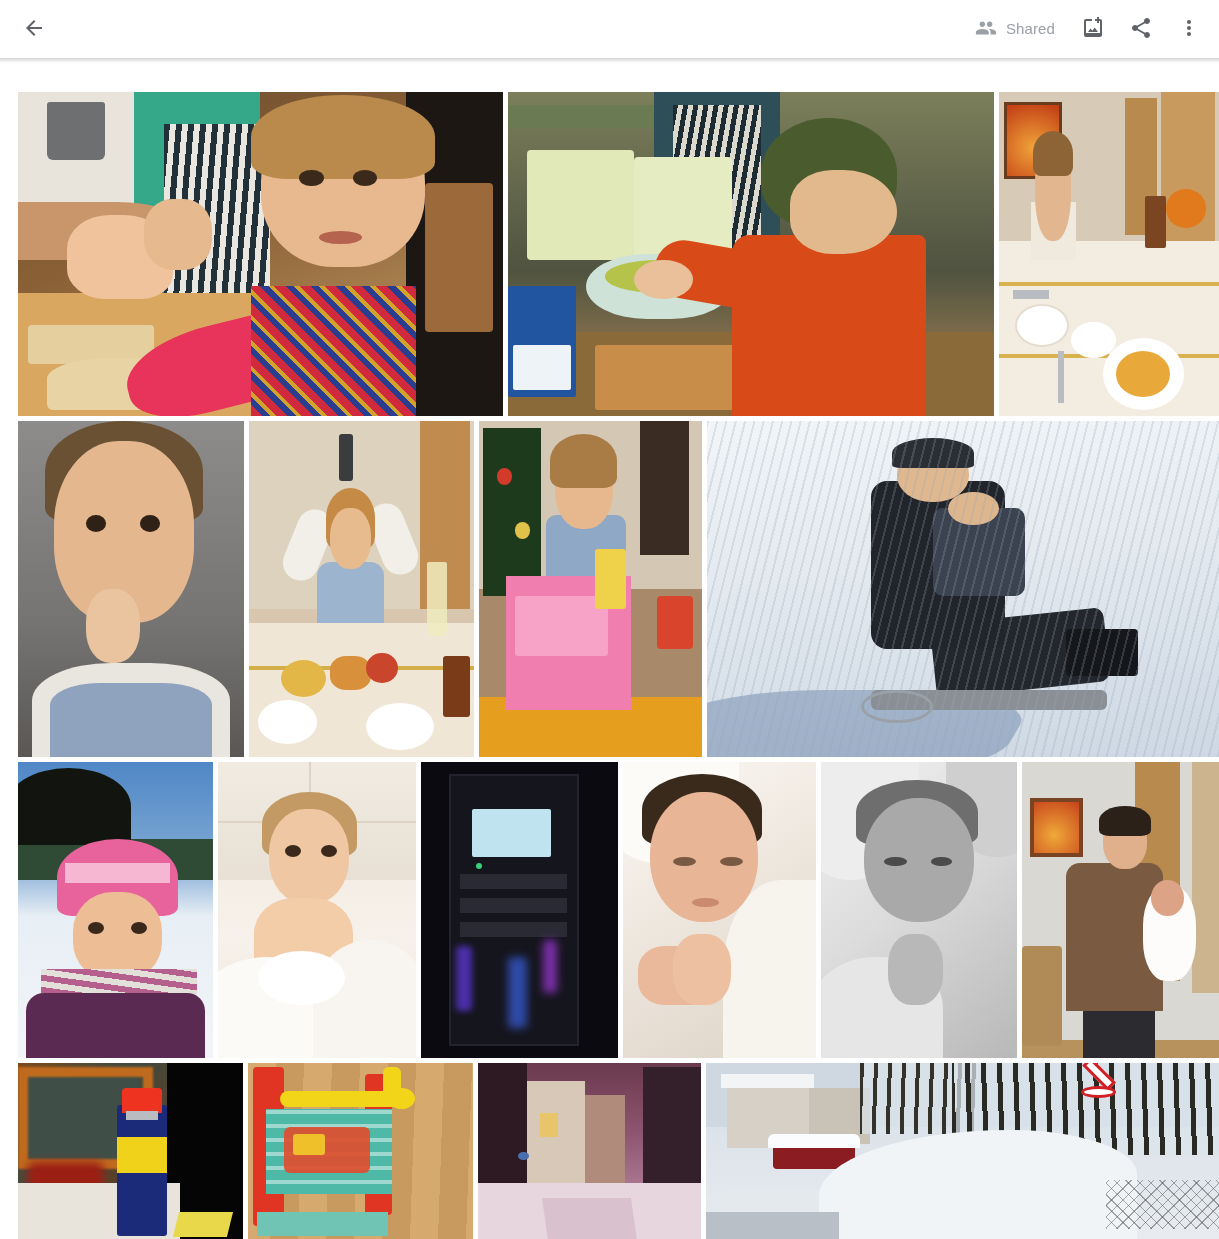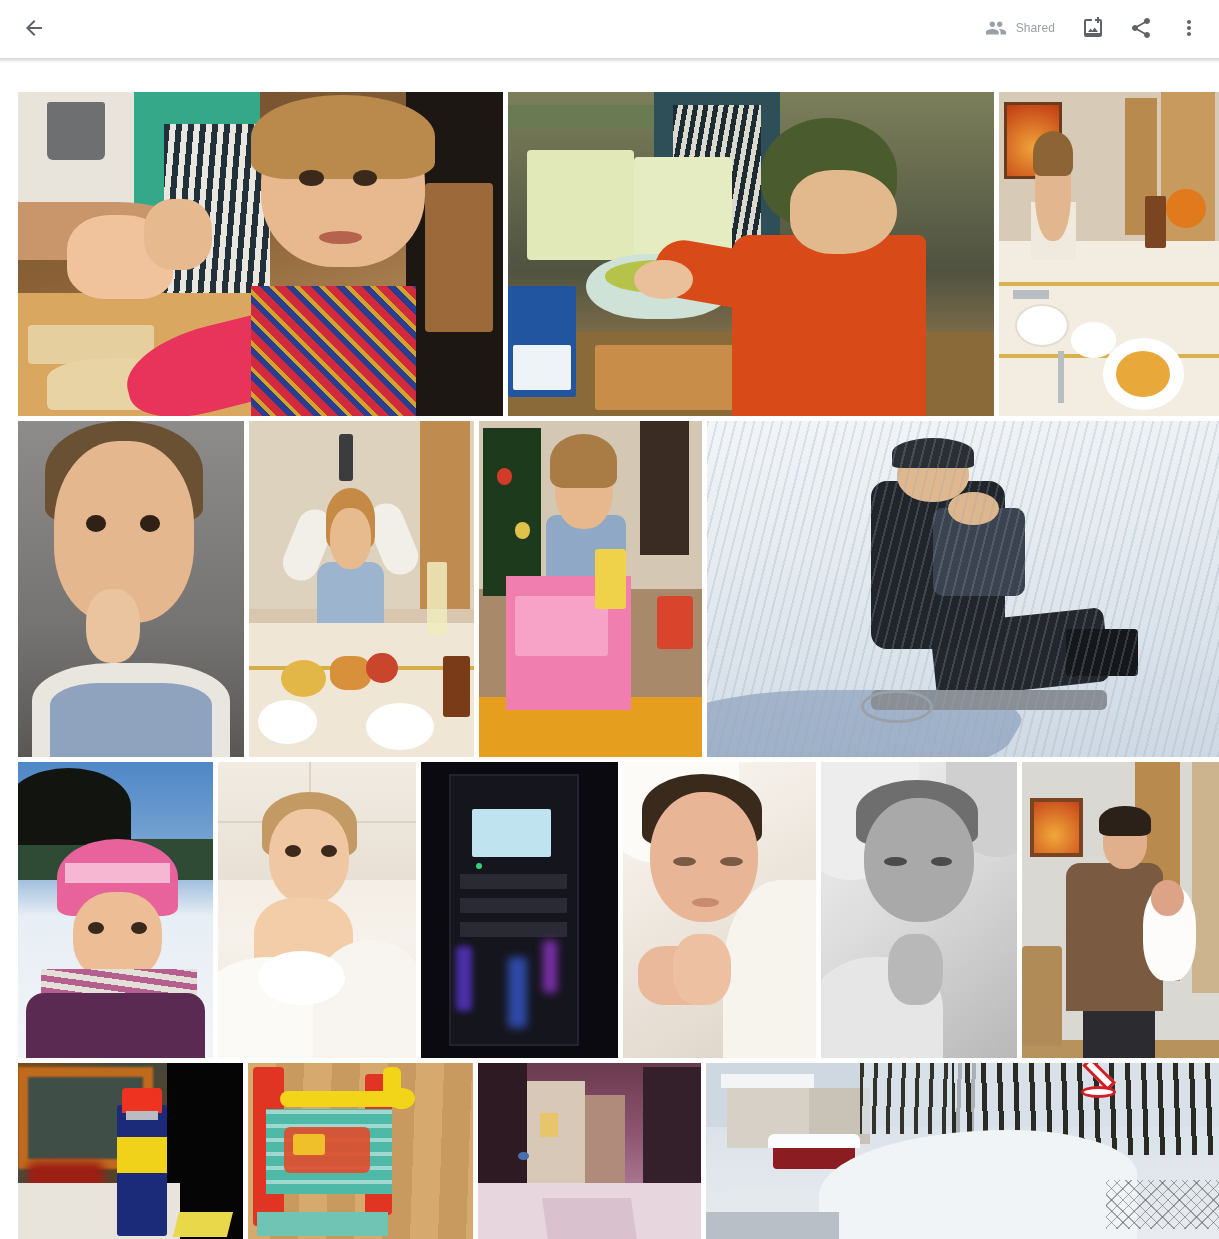--- a/index.html
+++ b/index.html
@@ -22,21 +22,21 @@
     display:flex; align-items:center; justify-content:center;
     border-radius:50%; cursor:pointer;
   }
   .topbar-spacer { flex:1 1 auto; }
   .topbar-right { display:flex; align-items:center; gap:0px; margin-right:6px; }
   .shared-chip {
     display:flex; align-items:center; gap:9px;
     padding:0 14px 0 8px; height:40px; cursor:pointer;
   }
   .shared-chip .lbl {
-    font-size:12px; color:#9aa0a6; letter-spacing:.1px;
+    font-size:15px; color:#9aa0a6; letter-spacing:.1px;
   }
   .icon-btn {
     width:48px; height:48px; display:flex; align-items:center; justify-content:center;
     border-radius:50%; cursor:pointer;
   }
   svg { display:block; }
 
   
   .subtitle-strip {
     position:absolute; top:46px; left:0; width:1219px; height:14px;

